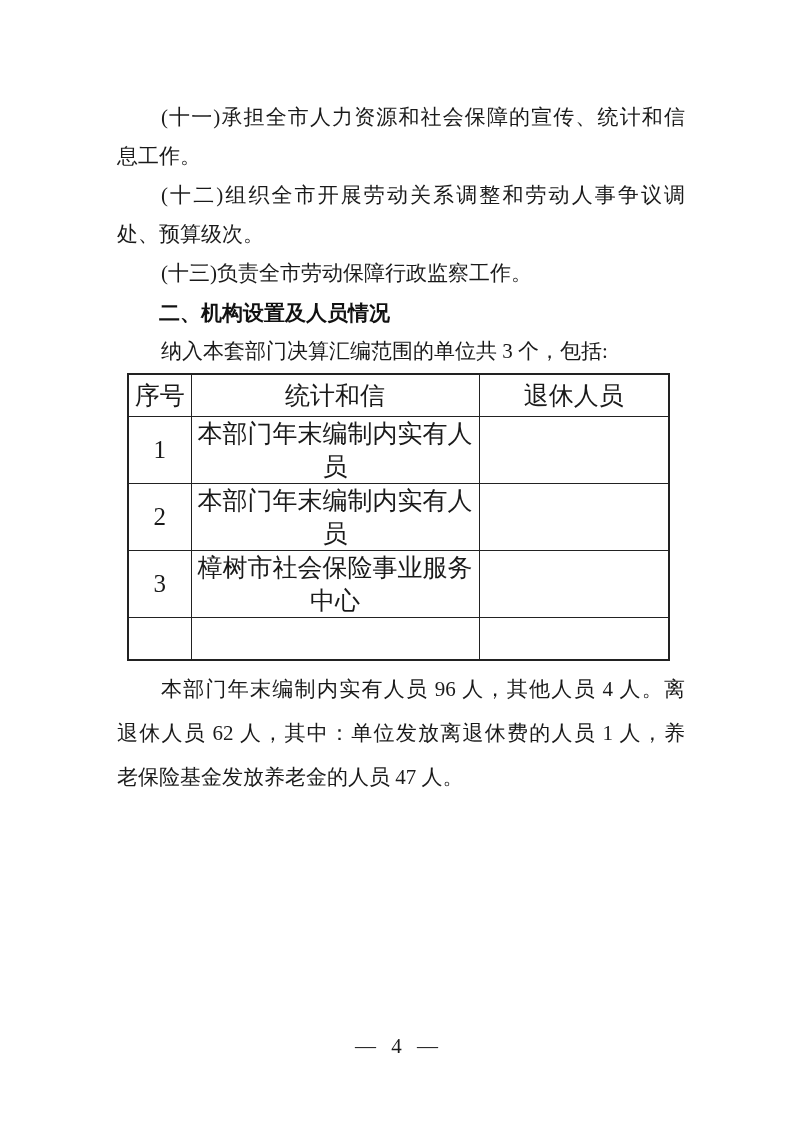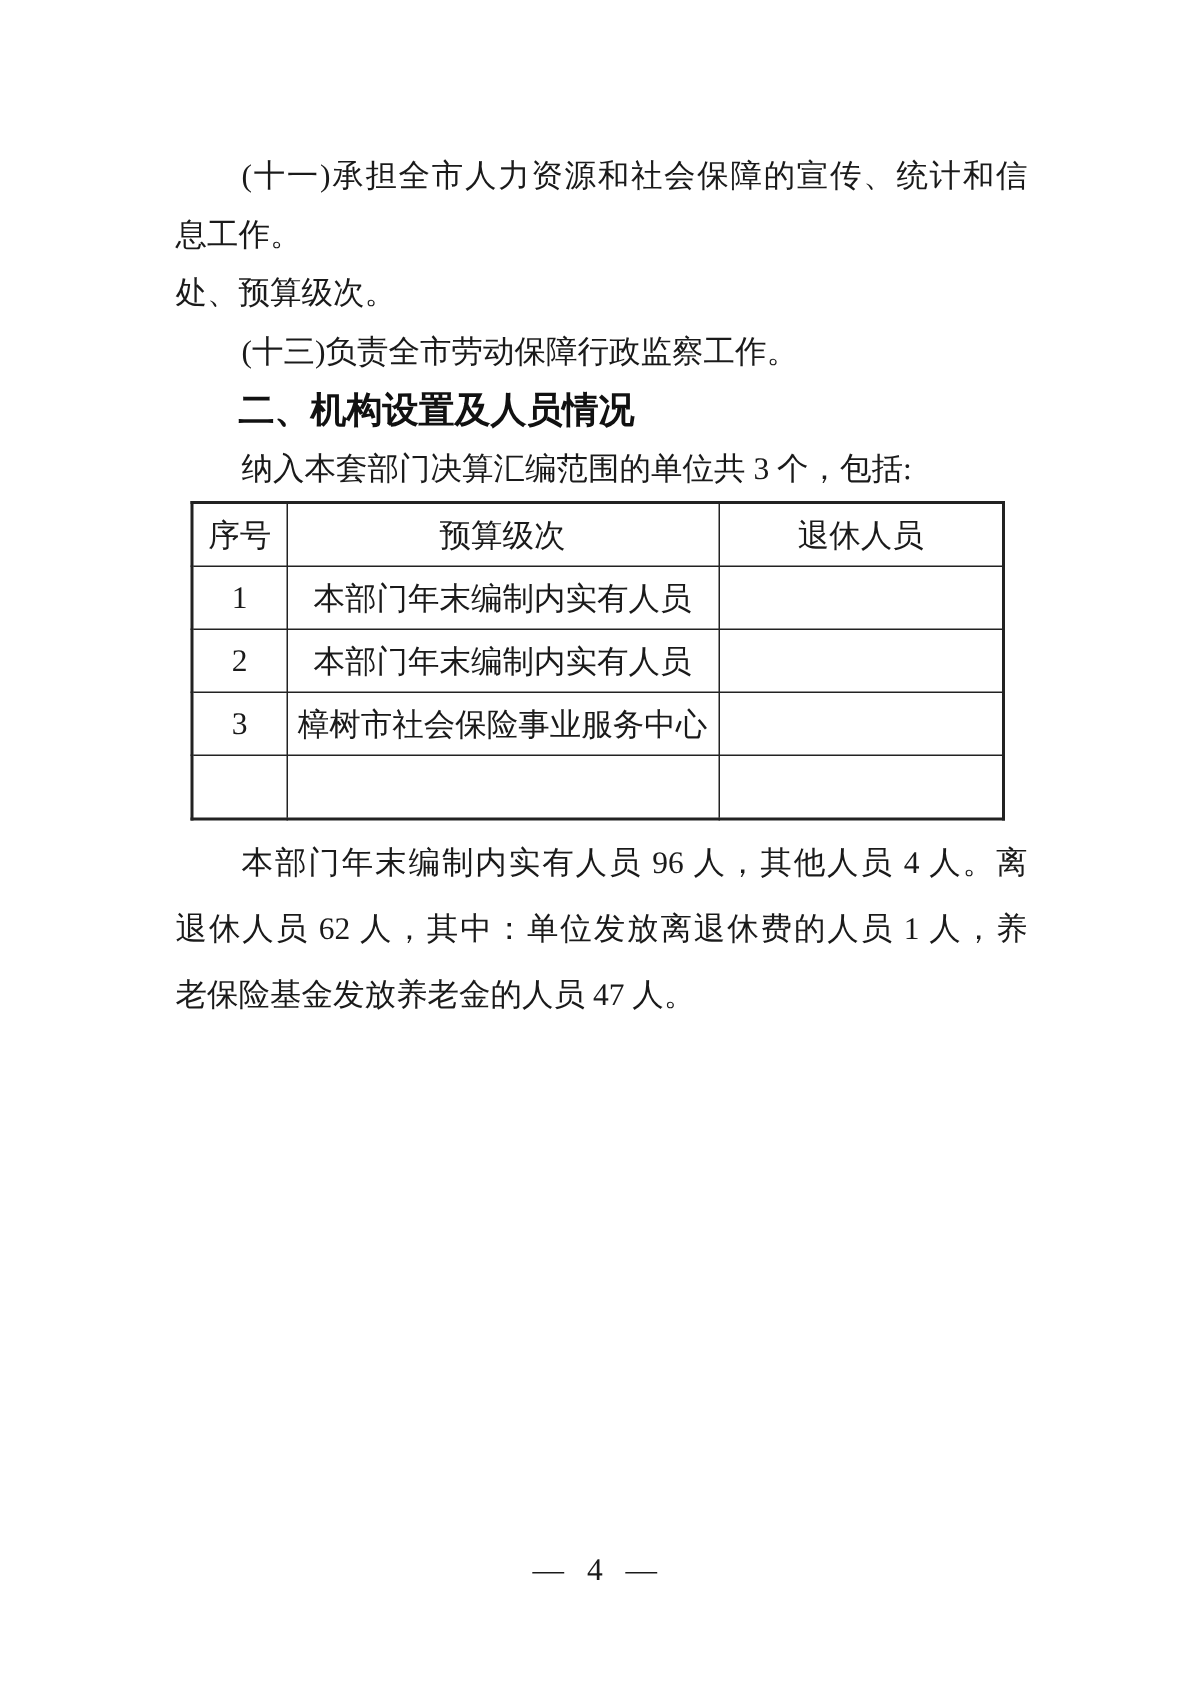--- a/index.html
+++ b/index.html
@@ -23,40 +23,40 @@
     font-size: 21px;
     line-height: 39px;
     text-align: justify;
     white-space: normal;
   }
   .line.indent { text-indent: 44px; }
   .line.fill { text-align-last: justify; }
   .heading {
     font-family: "Liberation Sans", "DejaVu Sans", sans-serif;
     font-weight: 700;
-    font-size: 24px;
+    font-size: 21px;
     line-height: 39px;
     text-indent: 42px;
     color: #111;
   }
   table.units-table {
     border-collapse: collapse;
     table-layout: fixed;
     margin: 2px 0 0 10px;
     width: 541px;
     border: 2px solid #222;
   }
   table.units-table th,
   table.units-table td {
     border: 1px solid #222;
     height: 41px;
     padding: 0 2px;
     text-align: center;
     vertical-align: middle;
-    font-size: 21px;
+    font-size: 25px;
     font-weight: normal;
     font-family: "Liberation Serif", "DejaVu Serif", serif;
     overflow: hidden;
   }
   .staff { margin-top: 6px; }
   .staff .line { line-height: 44px; }
   .page-number {
     position: absolute;
     left: 0;
     right: 0;
@@ -72,41 +72,42 @@
 
 <div class="page">
   <div class="content">
 
     <div class="para">
       <div class="line indent fill">(十一)承担全市人力资源和社会保障的宣传、统计和信</div>
       <div class="line">息工作。</div>
     </div>
 
     <div class="para">
+      <div class="line indent fill">(十二)组织全市开展劳动关系调整和劳动人事争议调</div>
       <div class="line">处、预算级次。</div>
     </div>
 
     <div class="para">
       <div class="line indent">(十三)负责全市劳动保障行政监察工作。</div>
     </div>
 
     <div class="heading">二、机构设置及人员情况</div>
 
     <div class="line indent">纳入本套部门决算汇编范围的单位共 3 个，包括:</div>
 
     <table class="units-table">
       <colgroup>
         <col style="width:63px">
         <col style="width:288px">
         <col style="width:190px">
       </colgroup>
       <thead>
         <tr>
           <th>序号</th>
-          <th>预算级次</th>
+          <th>统计和信</th>
           <th>退休人员</th>
         </tr>
       </thead>
       <tbody>
         <tr>
           <td>1</td>
           <td>本部门年末编制内实有人员</td>
           <td></td>
         </tr>
         <tr>

